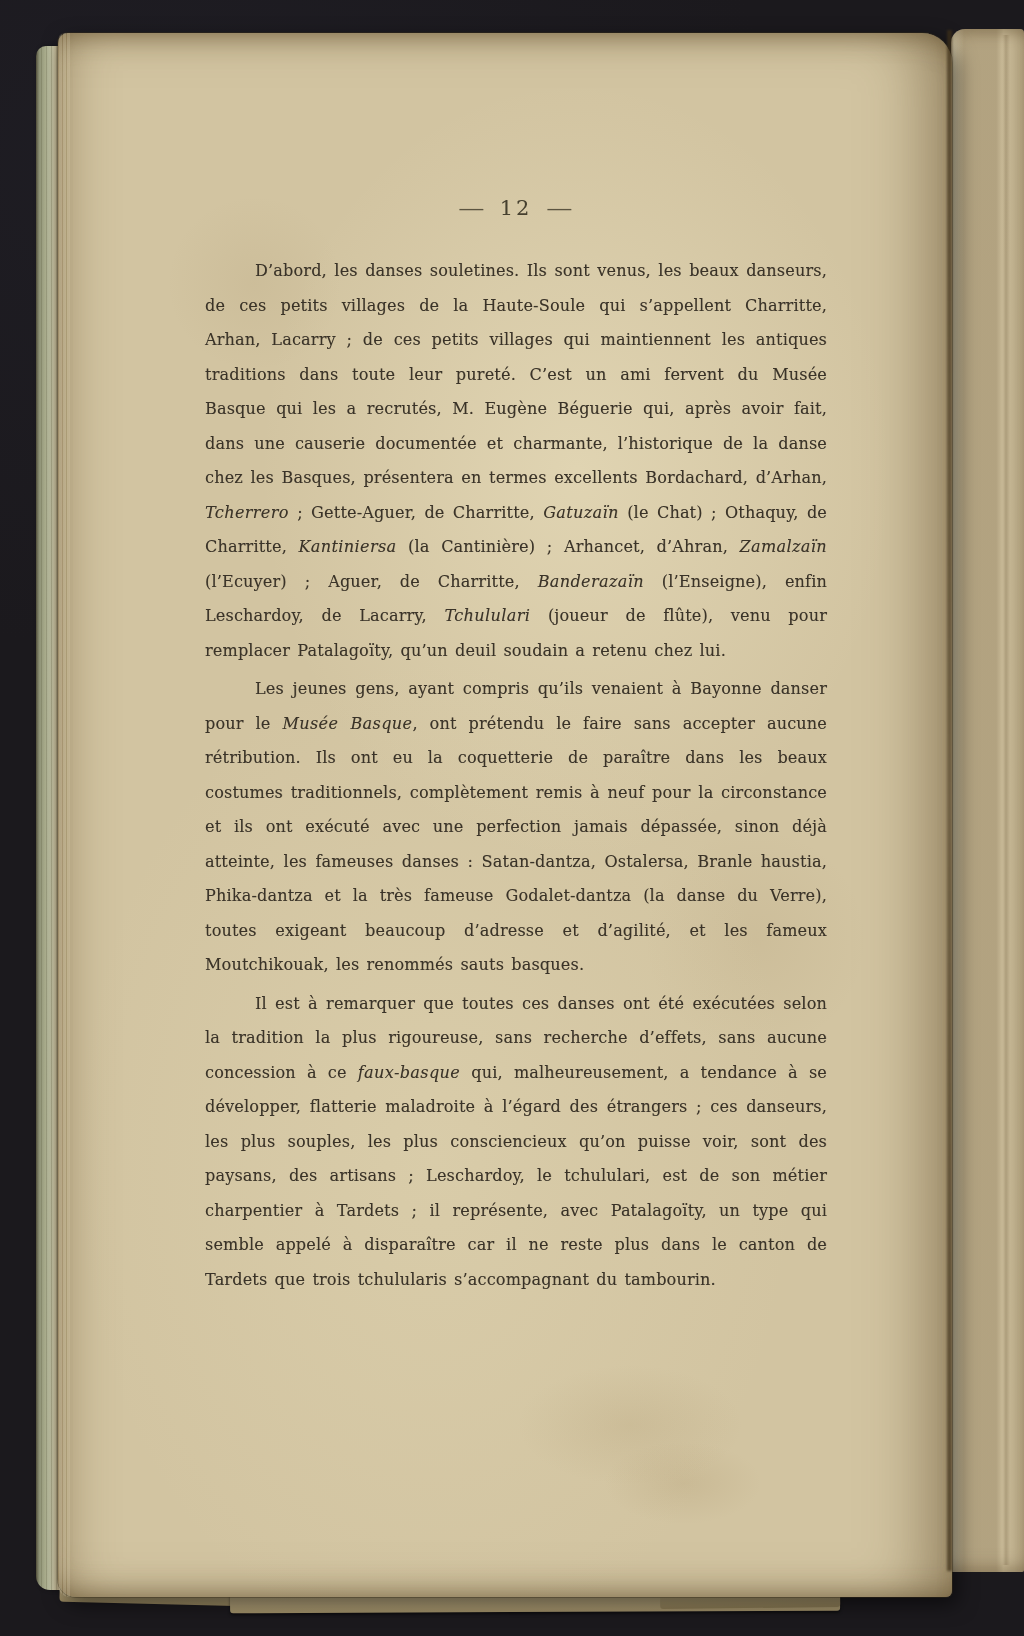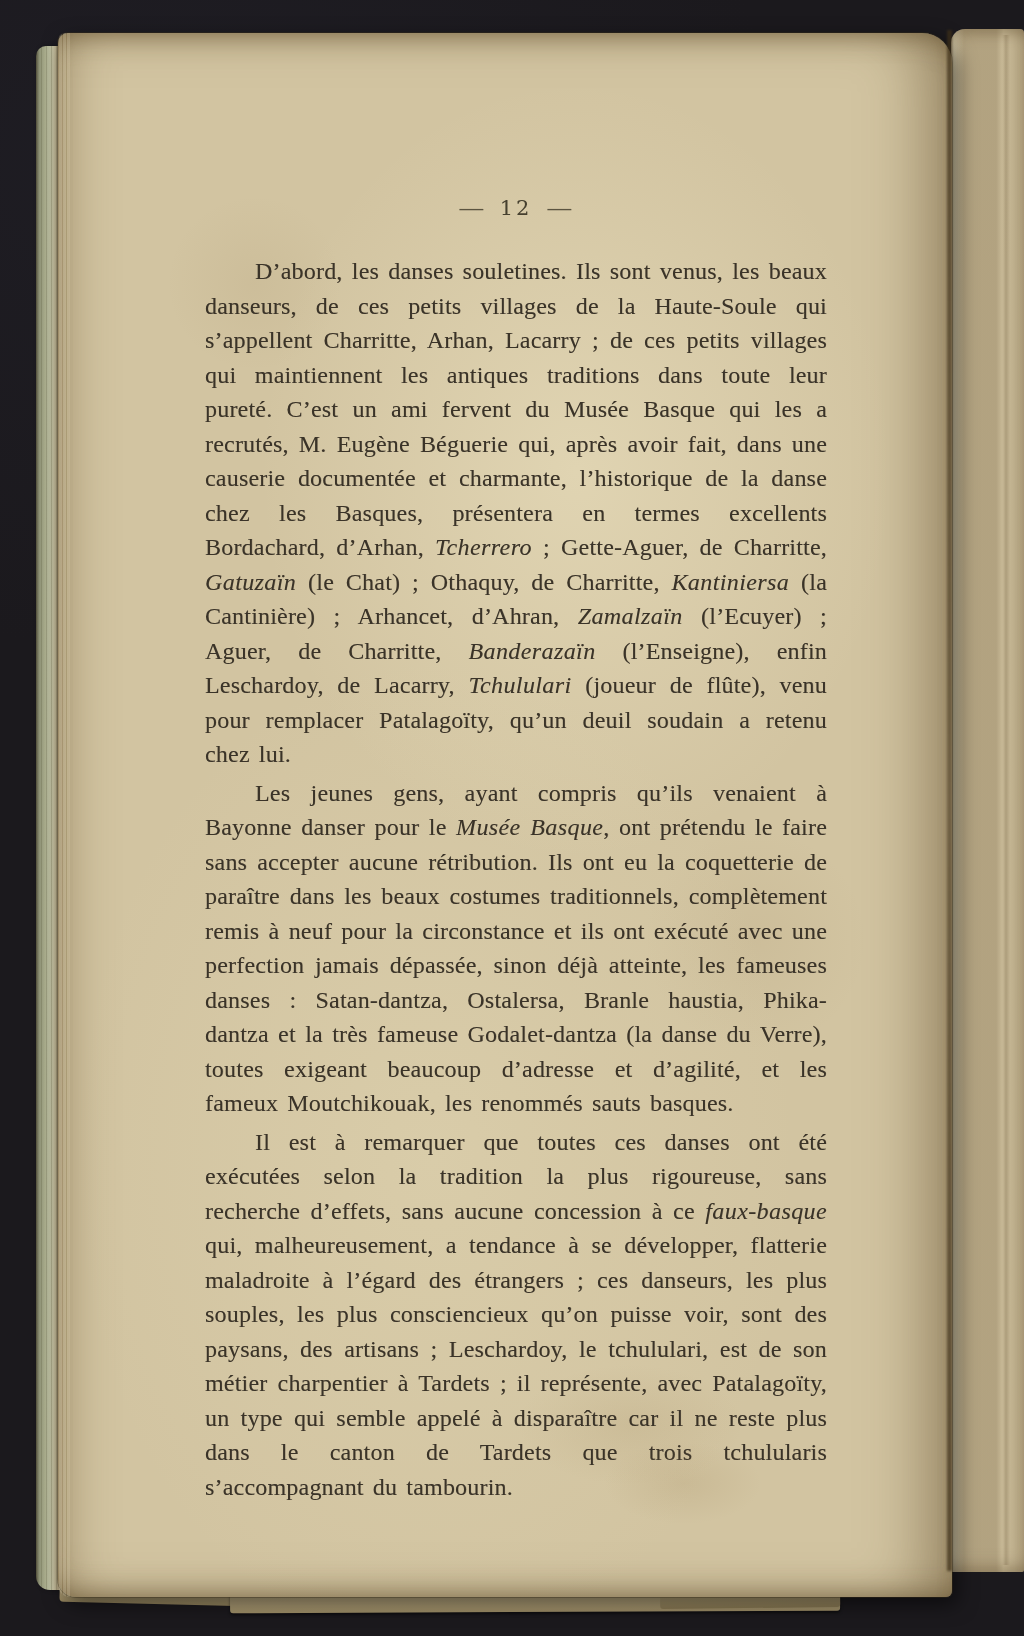--- a/index.html
+++ b/index.html
@@ -111,25 +111,24 @@
   .page-header .dash{transform:scaleX(1.25);opacity:.85;}
   .page-header .num{letter-spacing:3px;}
 
   
   .text-block{
     position:absolute;left:147px;top:221px;width:622px;
     color:var(--ink);
   }
   .para{
     margin:0 0 4px 0;
-    font-size:24px;line-height:34.5px;
+    font-size:16px;line-height:34.5px;
     text-align:justify;text-indent:50px;
     word-spacing:0.12em;letter-spacing:0.2px;
     text-shadow:0.3px 0.4px 0 rgba(58,51,40,0.32);
-    font-family:Liberation Serif, serif;
   }
   .para .it{font-style:italic;letter-spacing:0.4px;}
 
   .stain{
     position:absolute;left:520px;top:1395px;width:210px;height:110px;
     background:radial-gradient(ellipse closest-side, rgba(156,130,85,0.16), rgba(156,130,85,0) 75%);
   }
 </style>
 </head>
 <body>

